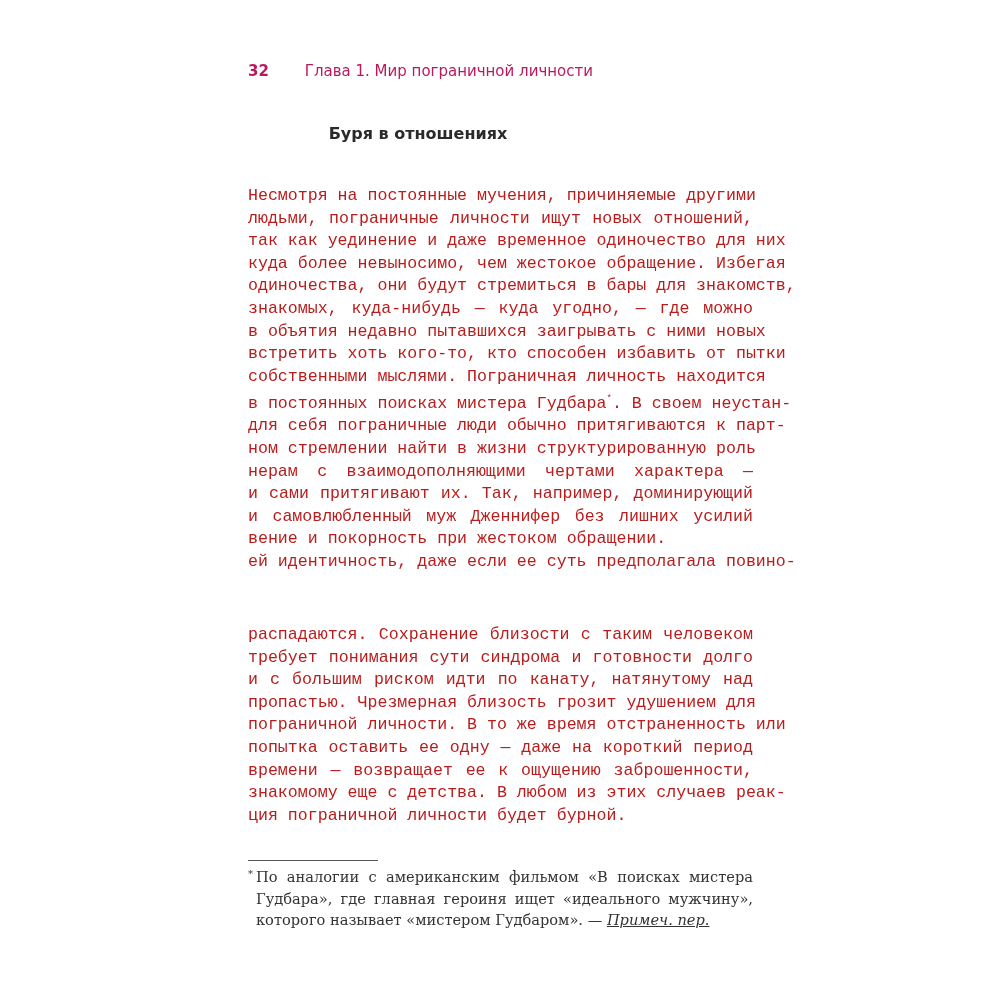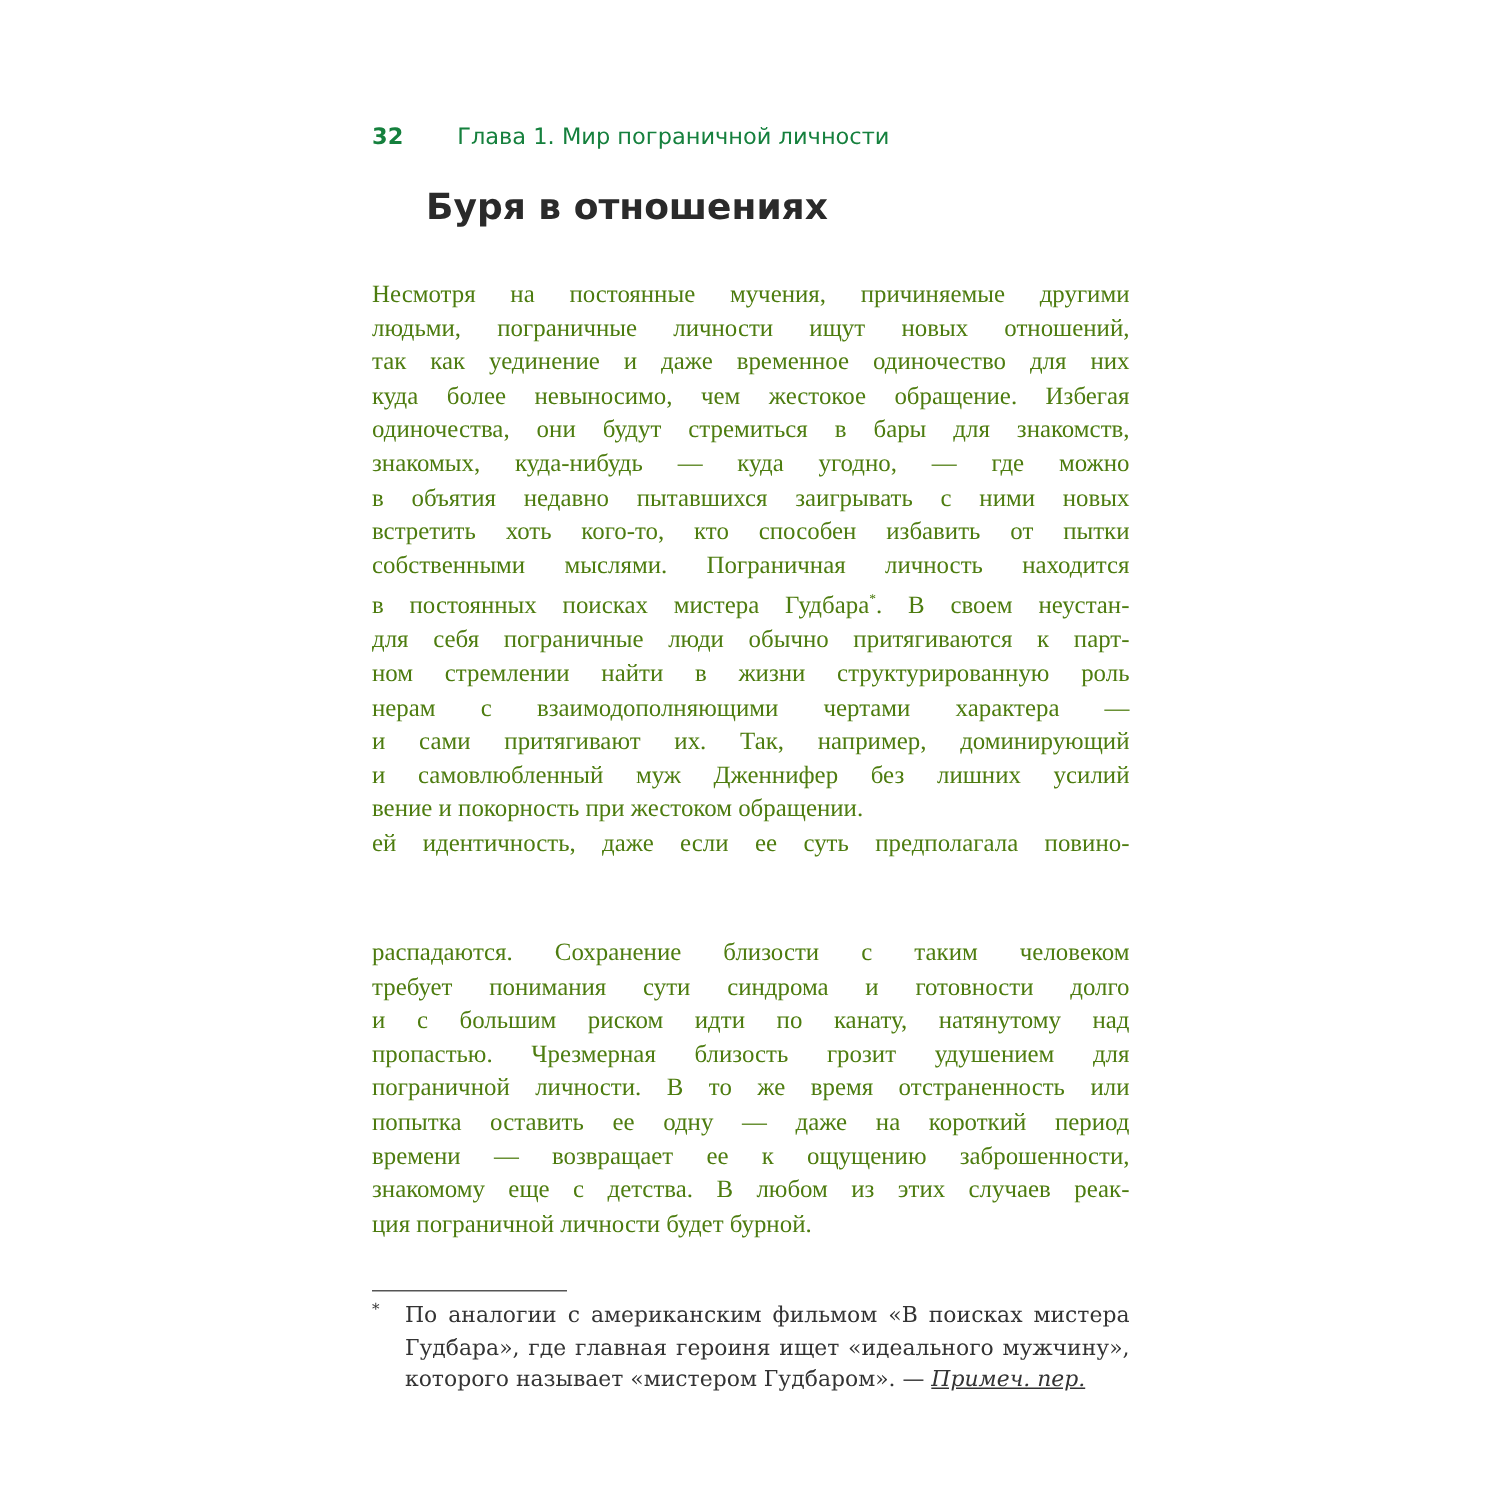--- a/index.html
+++ b/index.html
@@ -1,28 +1,28 @@
 <!DOCTYPE html>
 <html><head>
   <meta charset="utf-8">
   <style>
     html, body { margin: 0; padding: 0; background: #ffffff; }
     body { width: 1000px; height: 1000px; position: relative; overflow: hidden; color: #2a2a2a; }
-    .running-head { position: absolute; top: 62px; left: 248px; font-family: "DejaVu Sans", sans-serif; font-size: 15px; color: #15803d; white-space: nowrap; margin-top: 20px; }
+    .running-head { position: absolute; top: 62px; left: 248px; font-family: "DejaVu Sans", sans-serif; font-size: 15px; color: #be185d; white-space: nowrap; }
     .page-num { font-weight: bold; display: inline-block; width: 52px; }
-    .heading { position: absolute; top: 124px; left: 0; width: 836px; text-align: center; font-family: "DejaVu Sans", sans-serif; font-weight: bold; font-size: 24px; color: #2a2a2a; }
-    .body-text { position: absolute; left: 248px; width: 505px; font-family: Liberation Serif, serif; font-size: 16.6px; line-height: 22.6px; color: #4d7c0f; }
+    .heading { position: absolute; top: 124px; left: 0; width: 836px; text-align: center; font-family: "DejaVu Sans", sans-serif; font-weight: bold; font-size: 16px; color: #2a2a2a; }
+    .body-text { position: absolute; left: 248px; width: 505px; font-family: Liberation Mono, monospace; font-size: 16.6px; line-height: 22.6px; color: #b91c1c; }
     .line { display: block; white-space: nowrap; text-align-last: justify; text-align: justify; }
     .line.last { text-align-last: left; }
     #p1 { top: 185px; }
     #p2 { top: 624px; }
     .fn-rule { position: absolute; top: 860px; left: 248px; width: 130px; height: 1px; background: #555; }
     .footnote { position: absolute; top: 866px; left: 248px; width: 505px; font-family: "DejaVu Serif", serif; font-size: 14.6px; line-height: 21.5px; color: #333; }
     .fn-mark { position: absolute; left: 0; top: -3px; font-size: 10px; }
-    .fn-lines { margin-left: 22px; }
+    .fn-lines { margin-left: 8px; }
     .fn-lines .line { text-align: justify; text-align-last: justify; }
     .fn-lines .line.last { text-align-last: left; }
     sup { font-size: 9px; }
     .note { font-style: italic; text-decoration: underline; }
   </style>
 </head>
 <body>
 
 <div class="running-head">
   <span class="page-num">32</span>

